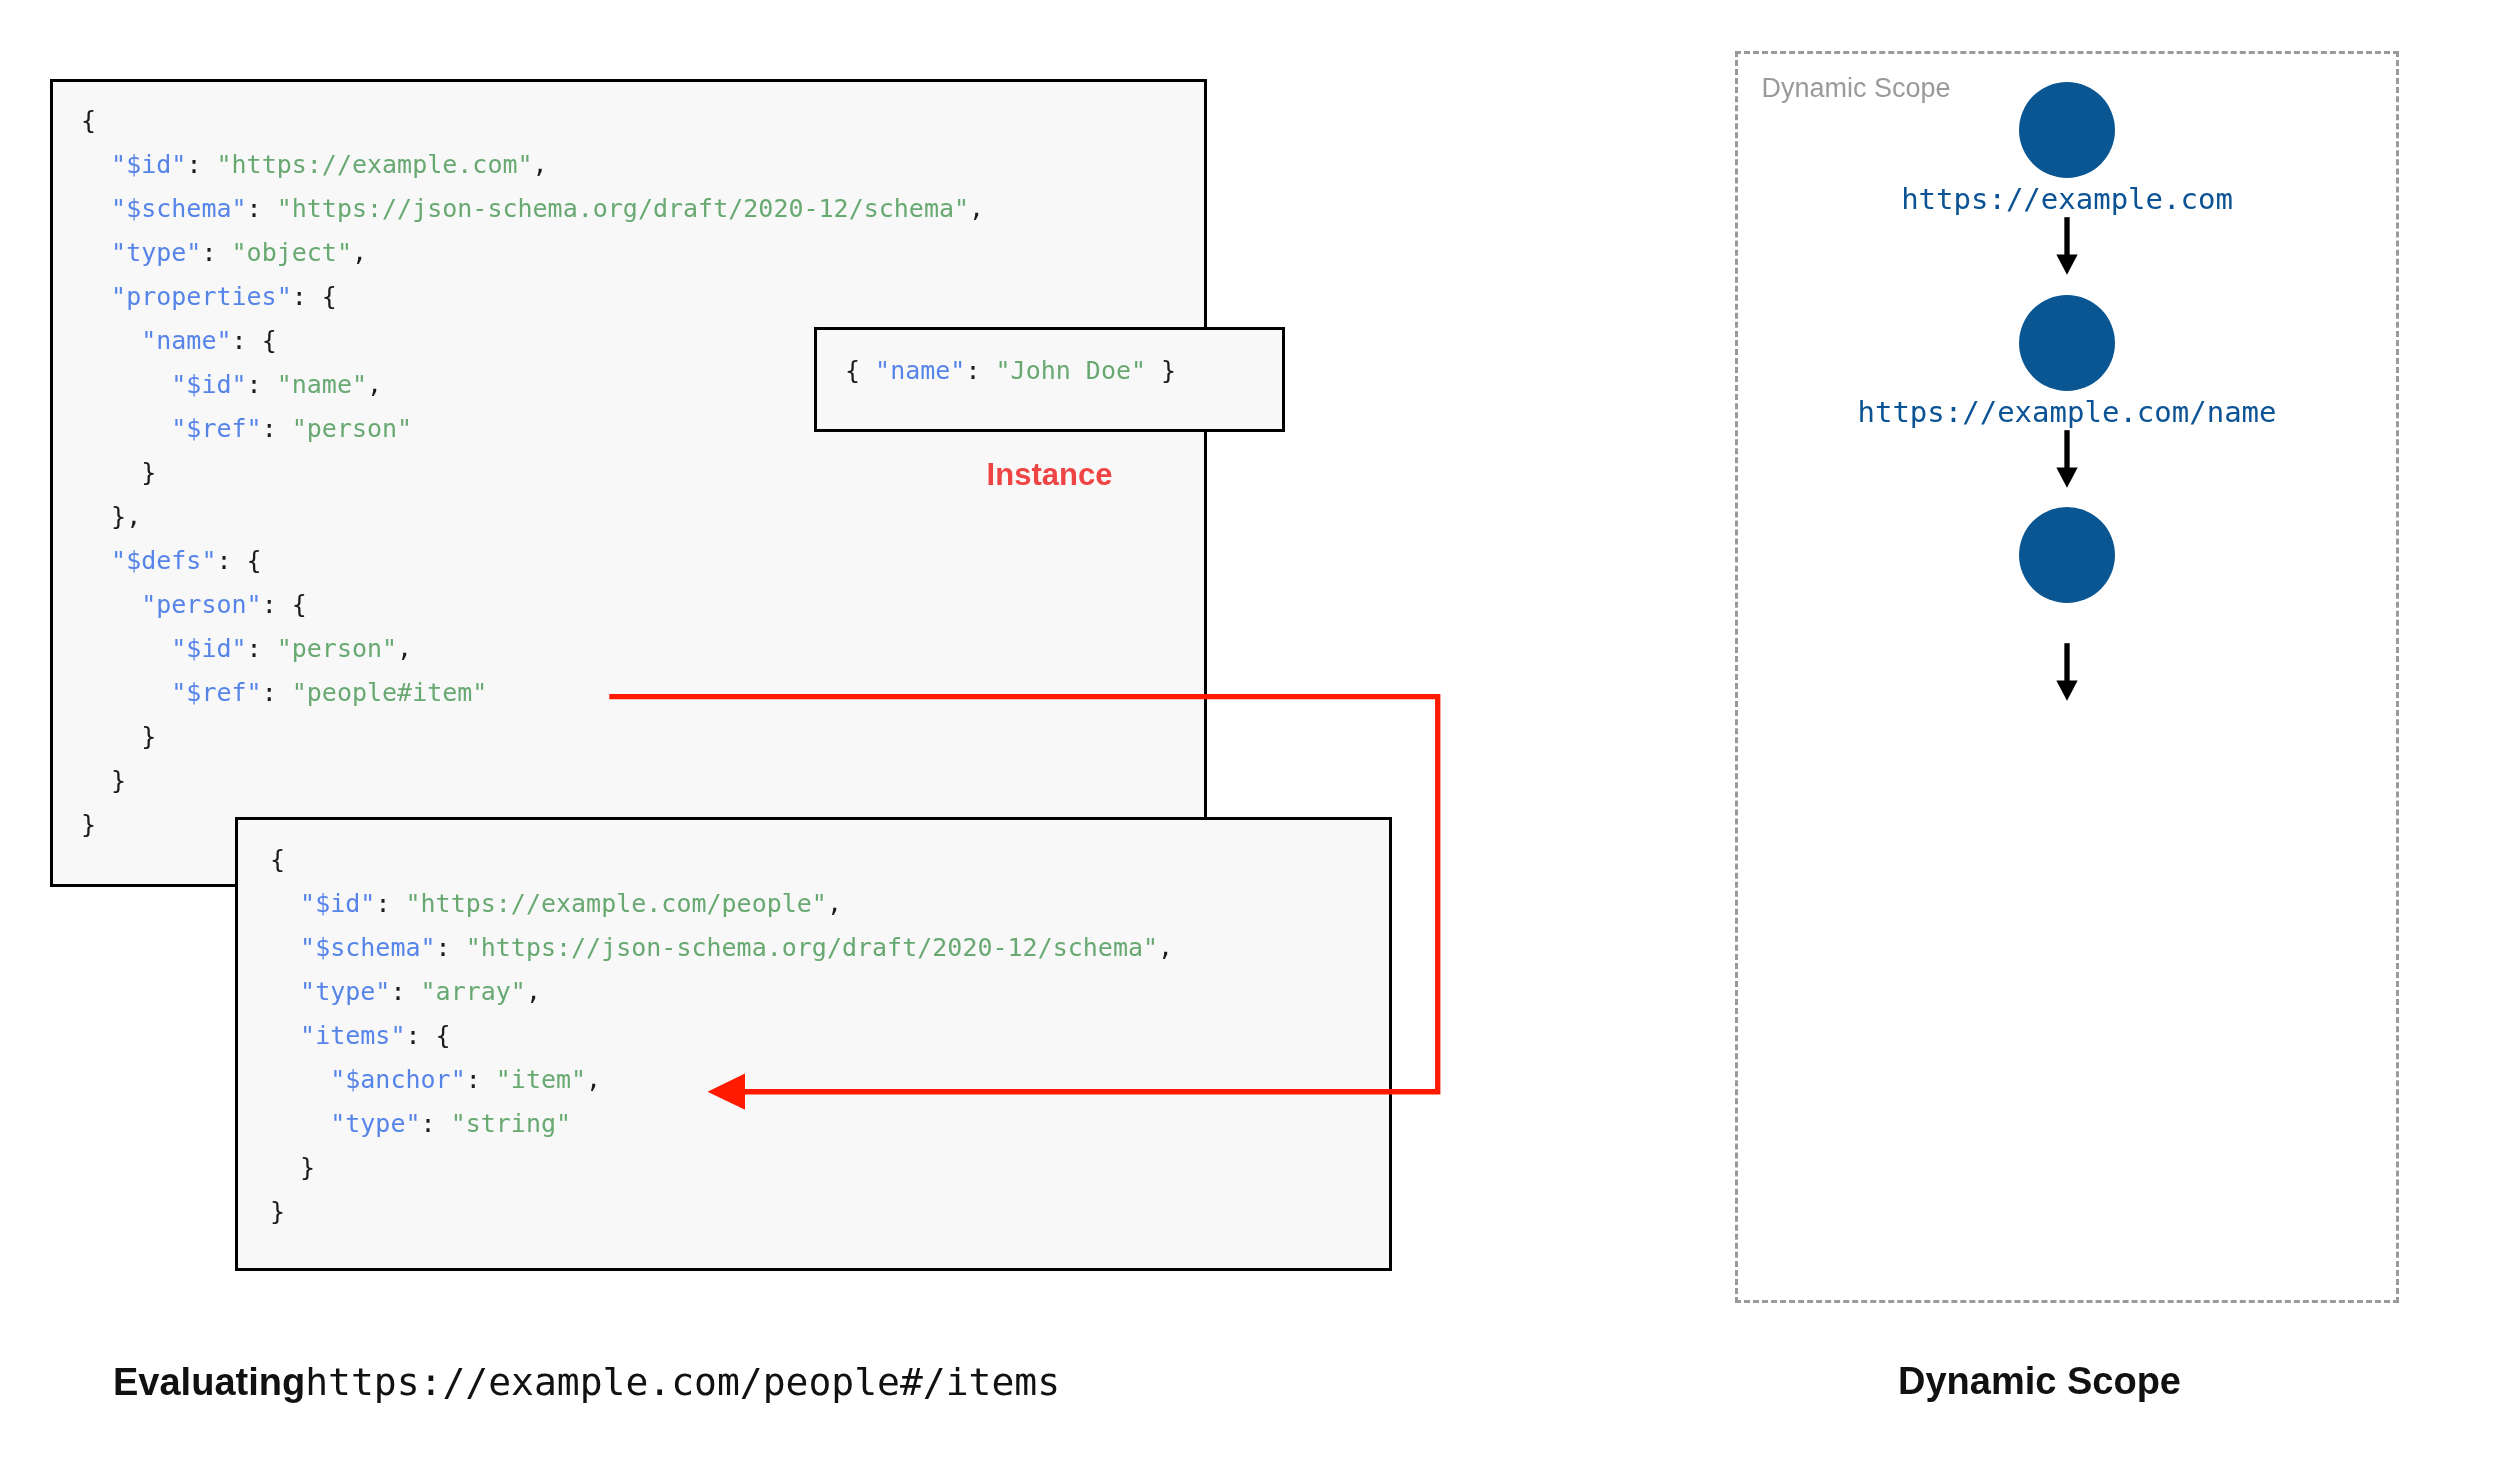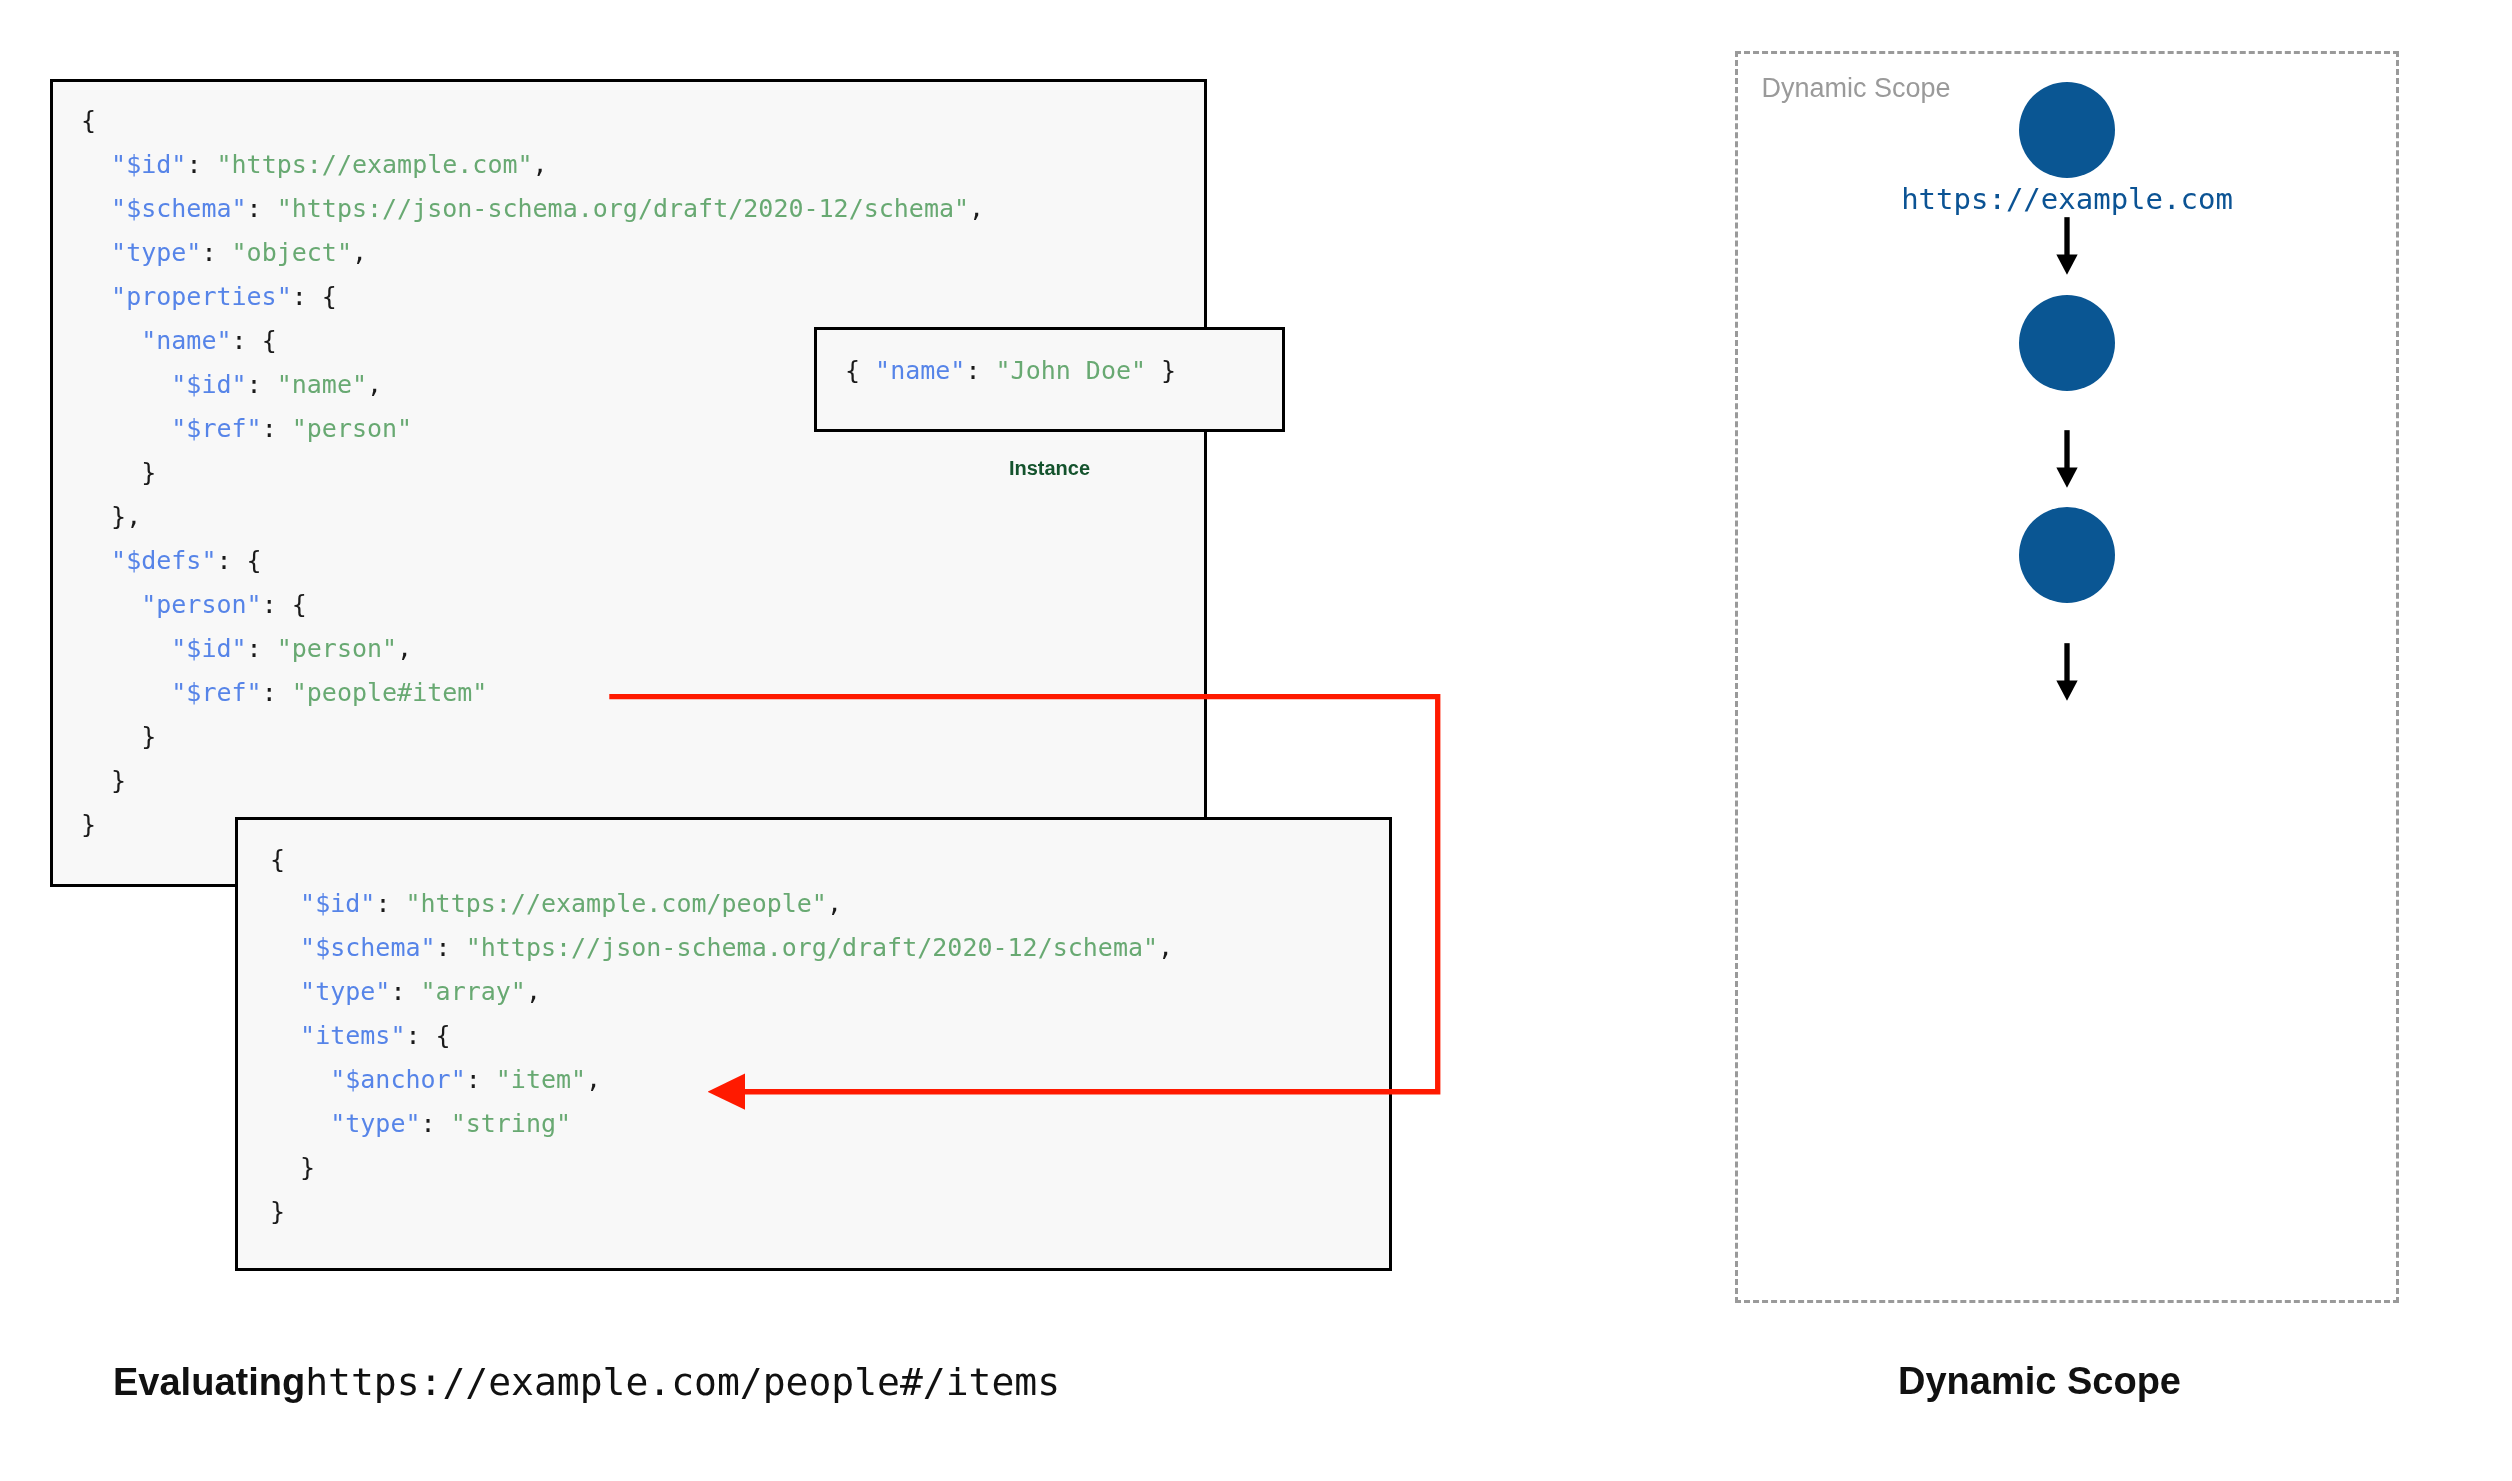--- a/index.html
+++ b/index.html
@@ -74,22 +74,22 @@
 
   
   #instance-caption {
     position: absolute;
     left: 814px;
     top: 457px;
     width: 471px;
     text-align: center;
     font-family: "Liberation Sans", sans-serif;
     font-weight: bold;
-    font-size: 20px;
-    color: #14532d;
+    font-size: 31px;
+    color: #ef4444;
     z-index: 6;
   }
 
   
   #ref-arrow {
     position: absolute;
     left: 0; top: 0;
     width: 2512px; height: 1482px;
     z-index: 7;
     pointer-events: none;
@@ -201,20 +201,21 @@
     </div>
     <div class="scope-arrow" style="top:163px;">
       <svg width="32" height="59" viewBox="0 0 60 110">
         <line x1="30" y1="0" x2="30" y2="80" stroke="#000" stroke-width="10"></line>
         <path d="M 30 108 L 10 70 L 50 70 z" fill="#000"></path>
       </svg>
     </div>
 
     <div class="scope-node" style="top:241px;">
       <div class="node-circle"></div>
+      <div class="node-label">https://example.com/name</div>
     </div>
     <div class="scope-arrow" style="top:376px;">
       <svg width="32" height="59" viewBox="0 0 60 110">
         <line x1="30" y1="0" x2="30" y2="80" stroke="#000" stroke-width="10"></line>
         <path d="M 30 108 L 10 70 L 50 70 z" fill="#000"></path>
       </svg>
     </div>
 
     <div class="scope-node" style="top:453px;">
       <div class="node-circle"></div>

